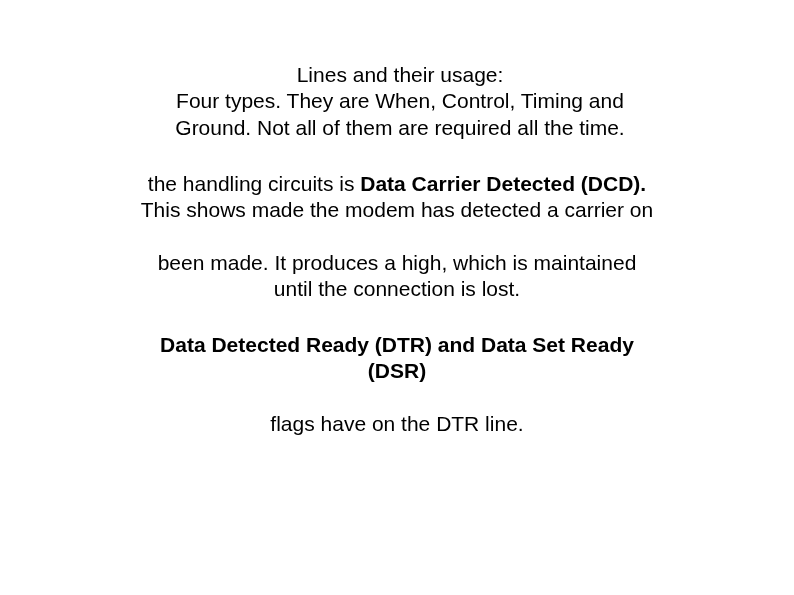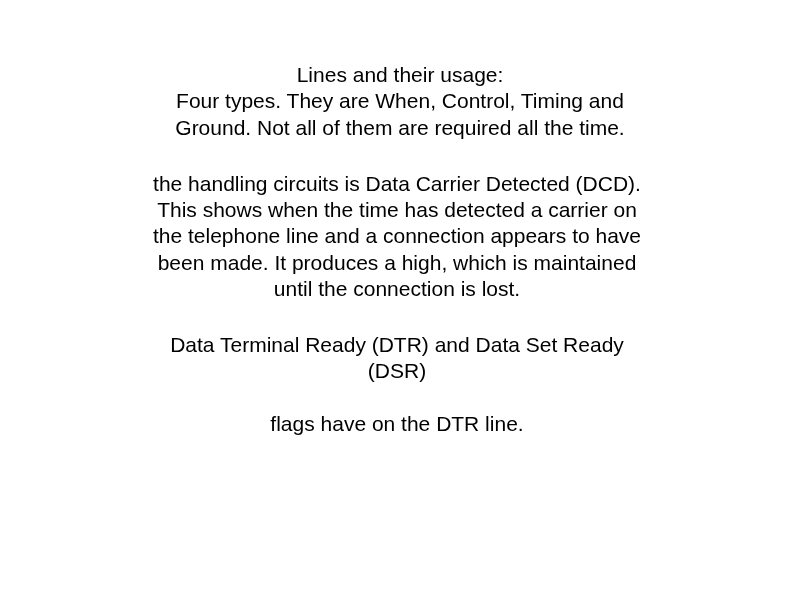--- a/index.html
+++ b/index.html
@@ -15,42 +15,42 @@
     left: 73px;
     top: 62px;
     width: 648px;
   }
   .para {
     margin-bottom: 30px;
   }
   .para-1-indent {
     padding-left: 6px;
   }
-  .bold { font-weight: 400; }
+  .bold { font-weight: 700; }
 </style>
 </head>
 <body>
 
 <div class="page">
 
   <div class="para para-1-indent">
     <span>Lines and their usage:</span><br>
     <span>Four types. They are When, Control, Timing and</span><br>
     <span>Ground. Not all of them are required all the time.</span>
   </div>
 
   <div class="para">
     <span>the handling circuits is </span><span class="bold">Data Carrier Detected (DCD).</span><br>
-    <span>This shows when the time has detected a carrier on</span><br>
-    <span>the telephone line and a connection appears to have</span><br>
+    <span>This shows made the modem has detected a carrier on</span><br>
+    <br>
     <span>been made. It produces a high, which is maintained</span><br>
     <span>until the connection is lost.</span>
   </div>
 
   <div class="para">
-    <span class="bold">Data Terminal Ready (DTR) and Data Set Ready</span><br>
+    <span class="bold">Data Detected Ready (DTR) and Data Set Ready</span><br>
     <span class="bold">(DSR)</span><br>
     <br>
     <span>flags have on the DTR line.</span><br>
     <br>
   </div>
 
 </div>
 
 </body></html>

